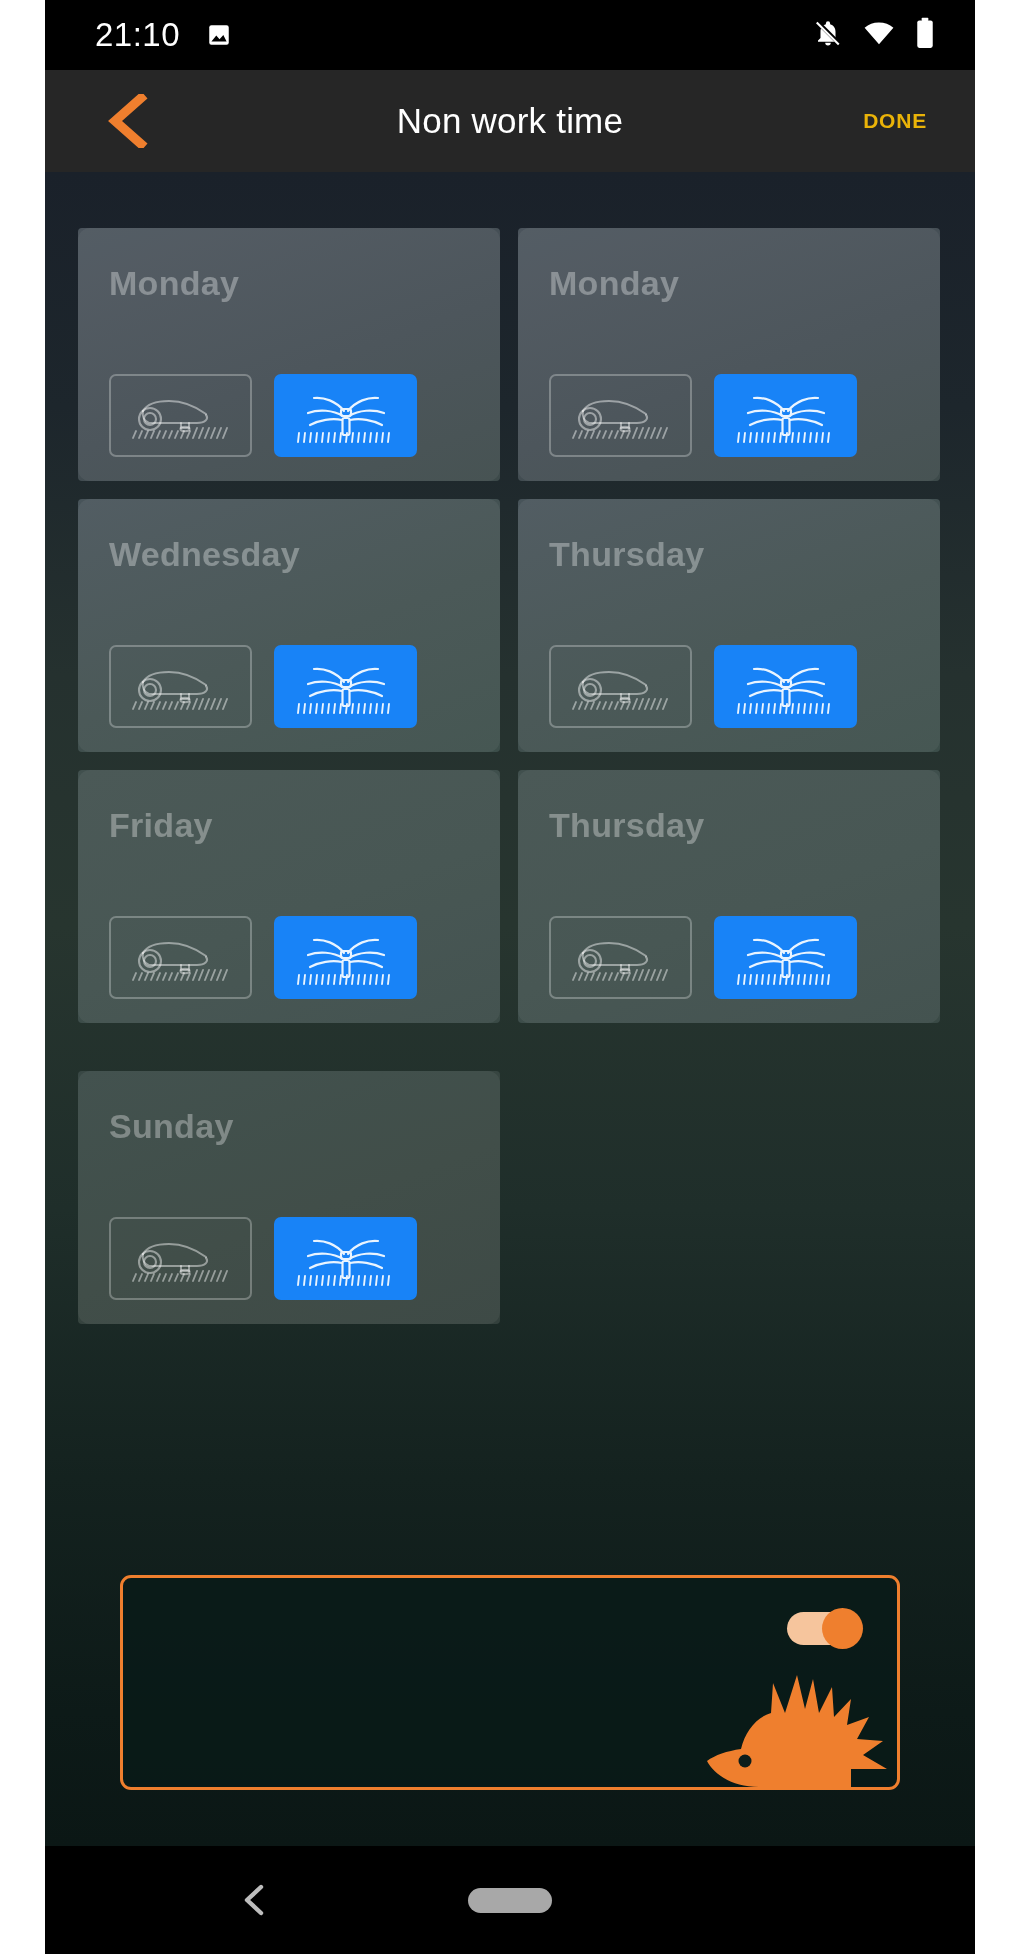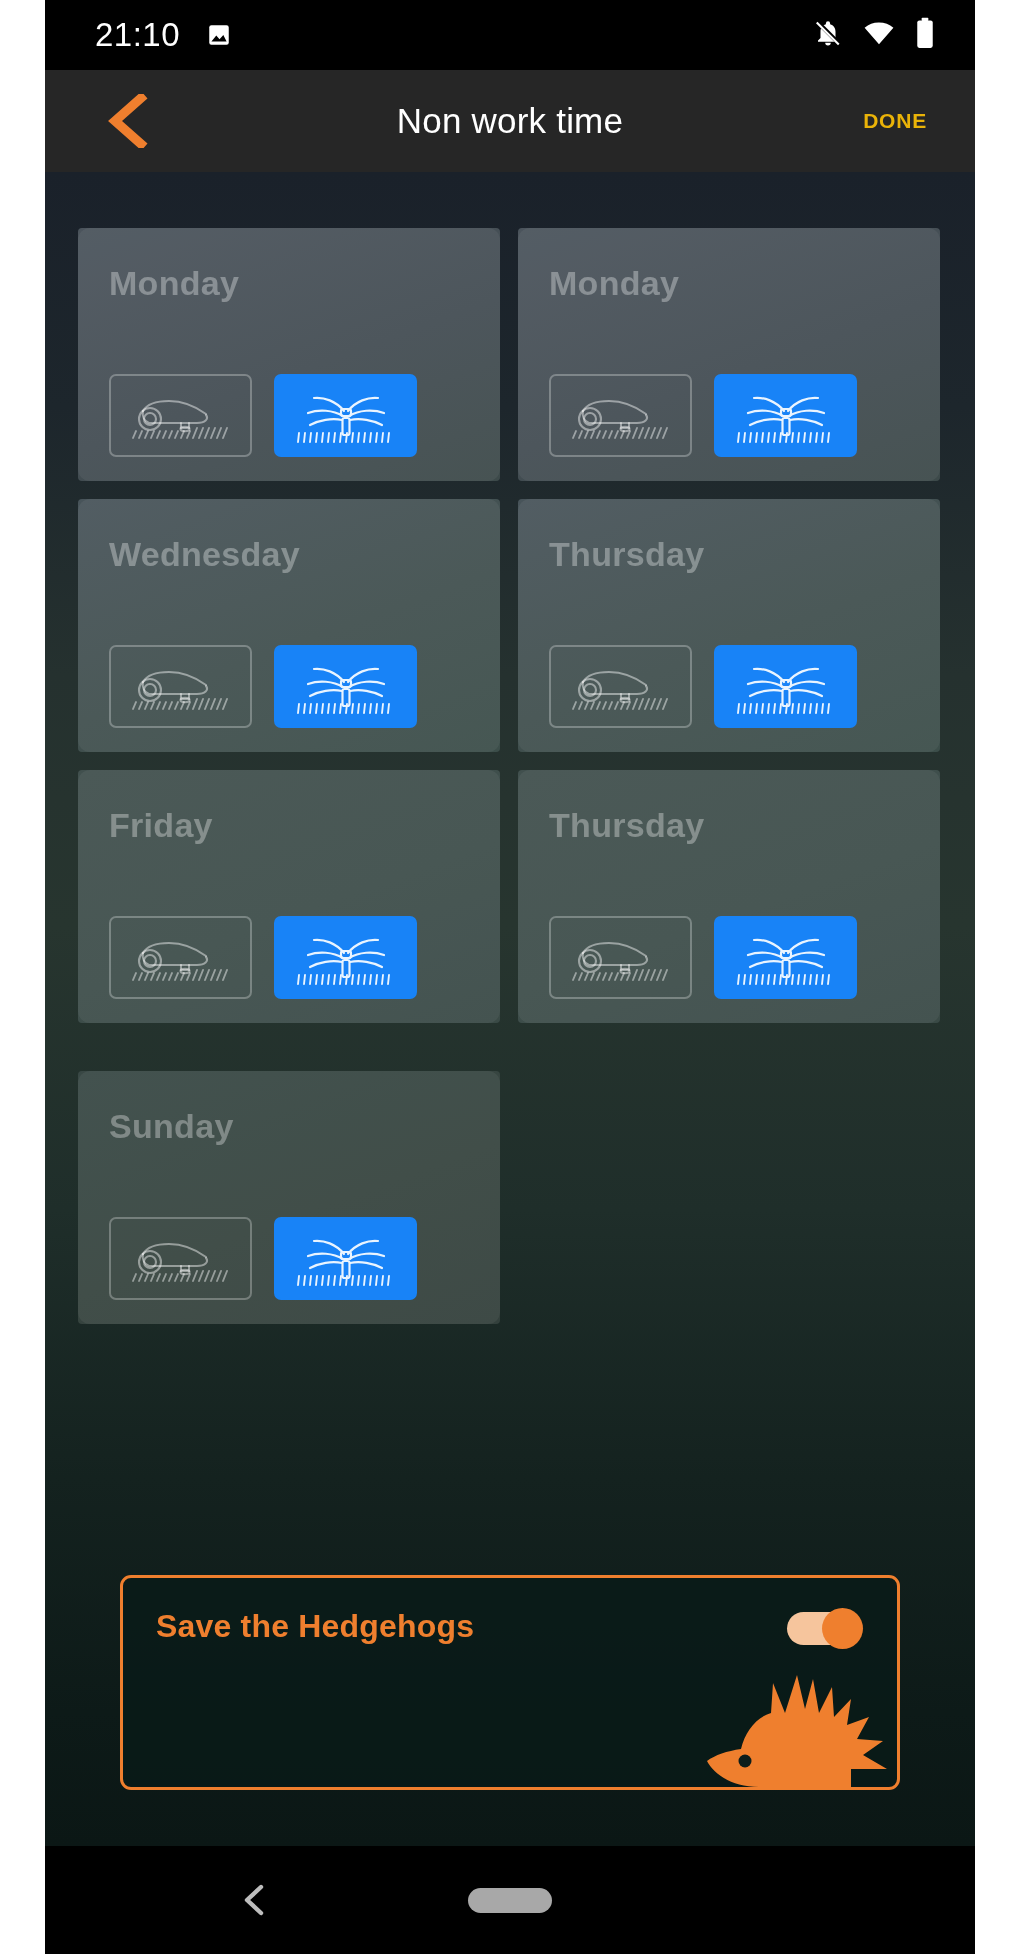--- a/index.html
+++ b/index.html
@@ -664,21 +664,20 @@
                   <line x1="102" y1="57" x2="103" y2="48"></line>
               </g>
             </svg>
           </div>
         </div>
       </div>
 
     </div>
 
     <div class="hpanel">
-      <div class="hp-title">Save the Hedgehogs</div>
       <div class="toggle">
         <div class="toggle-track"></div>
         <div class="toggle-knob"></div>
       </div>
       <span class="hedgehog">
         <svg width="190" height="118" viewBox="0 0 190 118">
           <g fill="#ef7f2e">
             <path d="M96 6 L104 40 L112 10 L118 44 L131 18 L133 48 L150 30 L146 56 L168 48 L156 70
                      L182 72 L162 86 L186 100 L150 100 L150 118 L58 118
                      C30 118 12 104 6 92 C14 86 26 82 40 80

